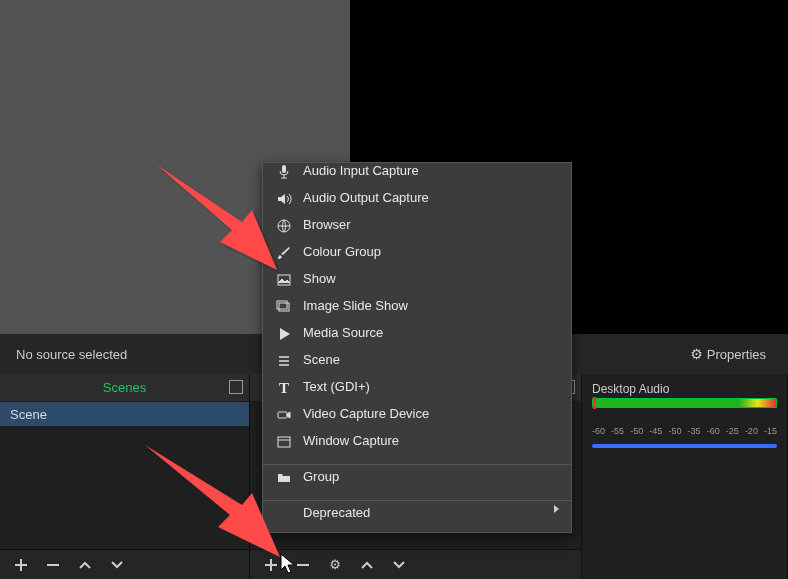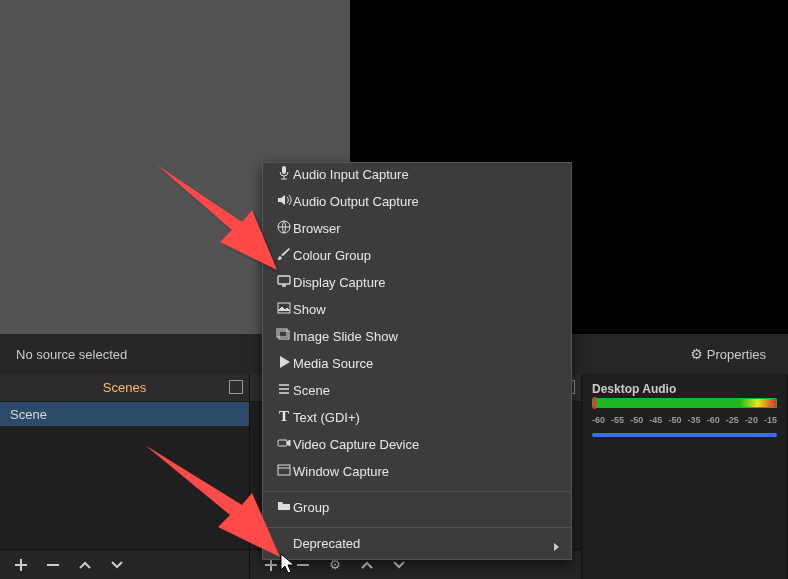--- a/index.html
+++ b/index.html
@@ -45,21 +45,21 @@
     display: flex; flex-direction: column;
   }
   .panel.scenes { width: 250px; }
   .panel.sources { width: 332px; }
   .panel.mixer { flex: 1; }
   .panel-header {
     height: 28px; background: #2c2c2c;
     display: flex; align-items: center; justify-content: center;
     position: relative;
     border-bottom: 1px solid #1a1a1a;
-    font-size: 13px; color: #fdba74; text-align: center;
+    font-size: 13px; color: #22c55e; text-align: center;
   }
   .panel-header .undock {
     position: absolute; right: 6px; top: 6px;
     width: 14px; height: 14px;
     border: 1px solid #999;
   }
   .panel-body { flex: 1; background: #1f1f1f; position: relative; }
   .list-item {
     height: 24px; display: flex; align-items: center;
     padding: 0 10px; font-size: 13px;
@@ -69,53 +69,53 @@
     height: 30px; background: #252525;
     display: flex; align-items: center; gap: 14px;
     padding: 0 12px;
     border-top: 1px solid #111;
   }
   .tb-btn {
     width: 18px; height: 18px; display: flex;
     align-items: center; justify-content: center;
     color: #ccc; cursor: pointer;
   }
-  .mixer-body { padding: 8px 10px; font-weight: bold; }
+  .mixer-body { padding: 8px 10px; }
   .mixer-track { margin-bottom: 6px; }
   .mixer-label { font-size: 12px; color: #ccc; margin-bottom: 2px; }
   .meter {
     height: 10px; width: 100%;
     background: linear-gradient(to right, #1fb51f 0%, #1fb51f 80%, #e6e61f 90%, #d33 100%);
     border: 1px solid #0b3; border-radius: 1px;
     position: relative;
   }
   .meter .marker {
     position: absolute; left: 0; top: -2px; bottom: -2px; width: 3px;
     background: #ff2a2a;
   }
   .ticks {
     display: flex; justify-content: space-between;
-    font-size: 9px; color: #999; margin-top: 7px;
+    font-size: 9px; color: #999; margin-top: 18px;
   }
   .slider {
     height: 4px; width: 100%; background: #3a6cff;
     border-radius: 2px; margin-top: 8px; position: relative;
   }
   
   .context-menu {
     position: absolute; left: 262px; top: 162px;
     width: 310px;
     background: #3c3c3c;
     border: 1px solid #555;
     box-shadow: 0 4px 12px rgba(0,0,0,0.6);
     z-index: 50;
   }
   .menu-item {
-    display: flex; align-items: flex-end; 
-    height: 27px; padding: 8px 12px;
+    display: flex; align-items: flex-start; gap: 10px;
+    height: 27px; padding: 0 12px;
     color: #e8e8e8; font-size: 13px;
     cursor: pointer;
   }
   .menu-item .mi-icon {
     width: 18px; height: 18px; flex: none;
     display: flex; align-items: center; justify-content: center;
   }
   .menu-item .mi-label { flex: 1; }
   .menu-item .submenu-arrow {
     width: 0; height: 0;
@@ -272,29 +272,20 @@
     <span class="mi-icon">
         <svg width="16" height="16" viewBox="0 0 16 16" fill="#ddd">
           <path d="M13 2l1 1-7 7-2-1z"></path>
           <path d="M4 10c-2 1-2 4-2 4s3 0 4-2z"></path>
         </svg>
       </span>
     <span class="mi-label">Colour Group</span>
   </div>
   <div class="menu-item">
     <span class="mi-icon">
-        <svg width="16" height="16" viewBox="0 0 16 16" fill="none" stroke="#ddd" stroke-width="1.3">
-          <rect x="2" y="3" width="12" height="8" rx="1"></rect>
-          <path d="M6 13h4M8 11v2"></path>
-        </svg>
-      </span>
-    <span class="mi-label">Display Capture</span>
-  </div>
-  <div class="menu-item">
-    <span class="mi-icon">
         <svg width="16" height="16" viewBox="0 0 16 16" fill="none" stroke="#ddd">
           <rect x="2" y="3" width="12" height="10"></rect>
           <path d="M2 11l4-4 3 3 2-2 3 3" fill="#ddd"></path>
         </svg>
       </span>
     <span class="mi-label">Show</span>
   </div>
   <div class="menu-item">
     <span class="mi-icon">
         <svg width="16" height="16" viewBox="0 0 16 16" fill="none" stroke="#ddd">

